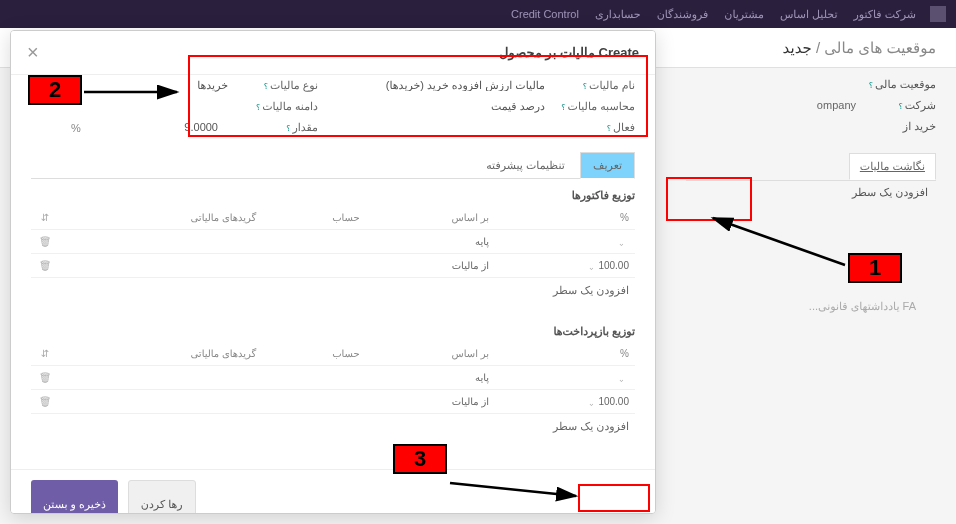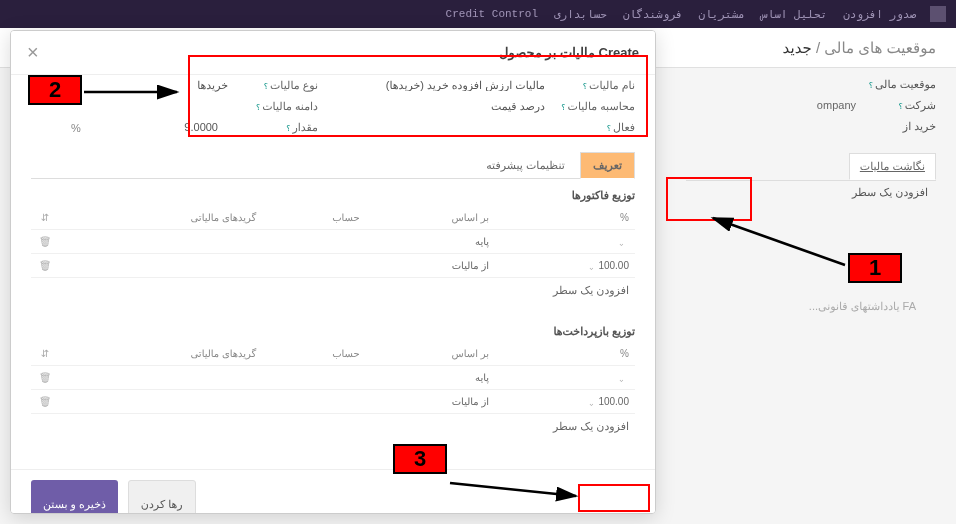--- a/index.html
+++ b/index.html
@@ -1,21 +1,21 @@
 <!DOCTYPE html>
 <html dir="rtl" lang="fa"><head>
 <meta charset="utf-8">
 <style>
 * { box-sizing: border-box; margin: 0; padding: 0; }
 body { font-family: Tahoma, Arial, sans-serif; font-size: 12px; background: #f5f5f5; width: 956px; height: 524px; overflow: hidden; position: relative; }
 
 
 .topnav { background: #2a1f3d; height: 28px; display: flex; align-items: center; padding: 0 10px; color: #d0c4e8; font-size: 11px; }
 .topnav .app-icon { width: 16px; height: 16px; background: #d0c4e8; margin-left: 6px; opacity: 0.3; }
-.topnav .nav-item { margin: 0 8px; cursor: pointer; opacity: 0.7; font-family: Liberation Mono, monospace; }
+.topnav .nav-item { margin: 0 8px; cursor: pointer; opacity: 0.7; }
 
 
 .crumbs { background: #fff; height: 40px; display: flex; align-items: center; justify-content: flex-start; padding: 0 20px; border-bottom: 1px solid #e0e0e0; direction: rtl; }
 .crumbs .title { font-size: 15px; color: #333; }
 .crumbs .title .muted { color: #888; }
 .crumbs .actions { margin-right: auto; display: flex; gap: 12px; color: #888; font-size: 14px; }
 
 
 .underlying { position: absolute; top: 68px; right: 0; width: 290px; padding: 10px 20px; }
 .field-row { display: flex; margin-bottom: 8px; }
@@ -49,21 +49,21 @@
 .frow input.fval { border: none; border-bottom: 1px solid transparent; outline: none; font-family: inherit; }
 
 .toggle { width: 30px; height: 14px; background: #7c6bb0; border-radius: 8px; position: relative; }
 .toggle::after { content: ''; position: absolute; right: 2px; top: 2px; width: 10px; height: 10px; background: #fff; border-radius: 50%; }
 
 .amt-row { display: flex; align-items: center; gap: 10px; }
 .amt-pct { color: #888; font-size: 11px; margin-right: auto; padding-left: 40px; }
 
 .modal-tabs { border-bottom: 1px solid #ddd; margin: 10px 0; }
 .modal-tabs .tab { display: inline-block; padding: 6px 12px; font-size: 11px; color: #666; cursor: pointer; }
-.modal-tabs .tab.active { border: 1px solid #ddd; border-bottom: 1px solid #fff; background: #fdba74; margin-bottom: -1px; font-weight: bold; }
+.modal-tabs .tab.active { border: 1px solid #ddd; border-bottom: 1px solid #fff; background: #7dd3fc; margin-bottom: -1px; }
 
 .tbl-title { font-size: 11px; font-weight: bold; color: #555; margin: 8px 0 4px; }
 .tbl { width: 100%; border-collapse: collapse; }
 .tbl th, .tbl td { font-size: 10px; color: #666; padding: 6px; text-align: right; border-bottom: 1px solid #f0f0f0; }
 .tbl th { font-weight: normal; color: #888; }
 .tbl .pct-cell { width: 140px; }
 .tbl .act-cell { width: 28px; text-align: center; color: #aaa; }
 .tbl .caret::after { content: "⌃"; display: inline-block; transform: rotate(180deg); font-size: 8px; color: #aaa; margin-right: 4px; }
 .add-line { font-size: 11px; color: #666; padding: 6px; cursor: pointer; }
 
@@ -74,21 +74,21 @@
 
 .anno-box { position: absolute; background: red; border: 2px solid black; display: flex; align-items: center; justify-content: center; font-size: 22px; font-weight: bold; color: black; z-index: 100; pointer-events: none; }
 .anno-frame { position: absolute; border: 2px solid red; z-index: 99; pointer-events: none; }
 .arrow { position: absolute; z-index: 100; pointer-events: none; }
 </style>
 </head>
 <body>
 
 <div class="topnav">
   <span class="app-icon"></span>
-  <span class="nav-item">صدور افزودن</span>
+  <span class="nav-item">شرکت فاکتور</span>
   <span class="nav-item">تحلیل اساس</span>
   <span class="nav-item">مشتریان</span>
   <span class="nav-item">فروشندگان</span>
   <span class="nav-item">حسابداری</span>
   <span class="nav-item">Credit Control</span>
 </div>
 
 <div class="crumbs">
   <span class="title">
     <span class="muted">موقعیت های مالی</span>

